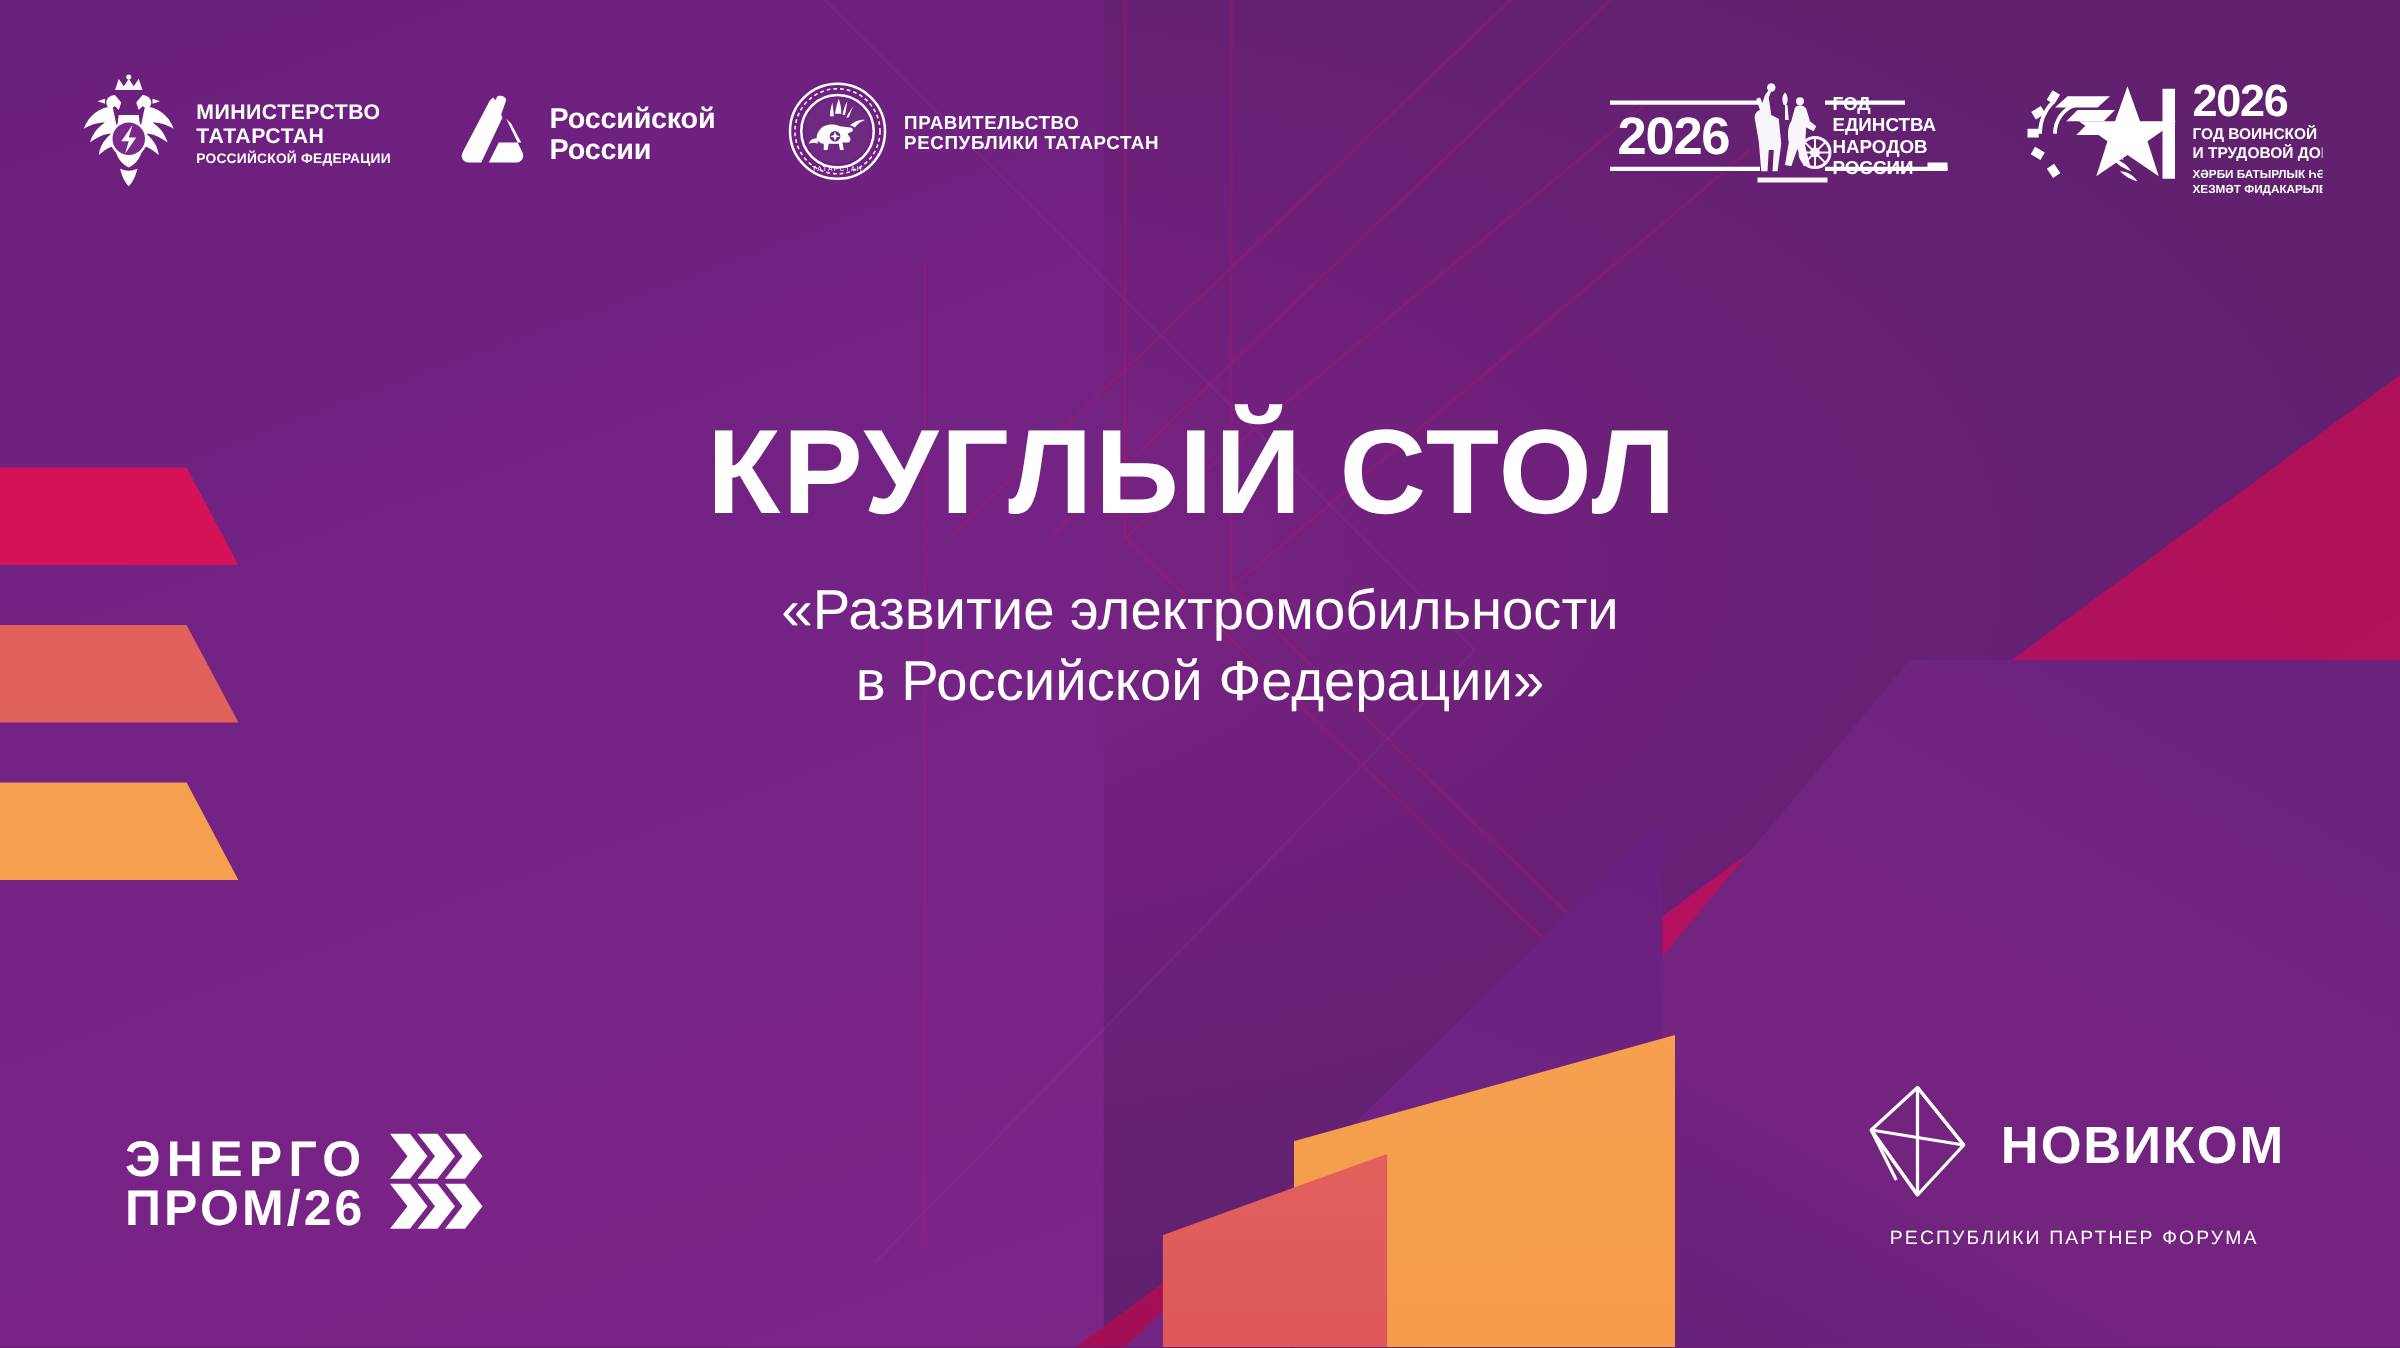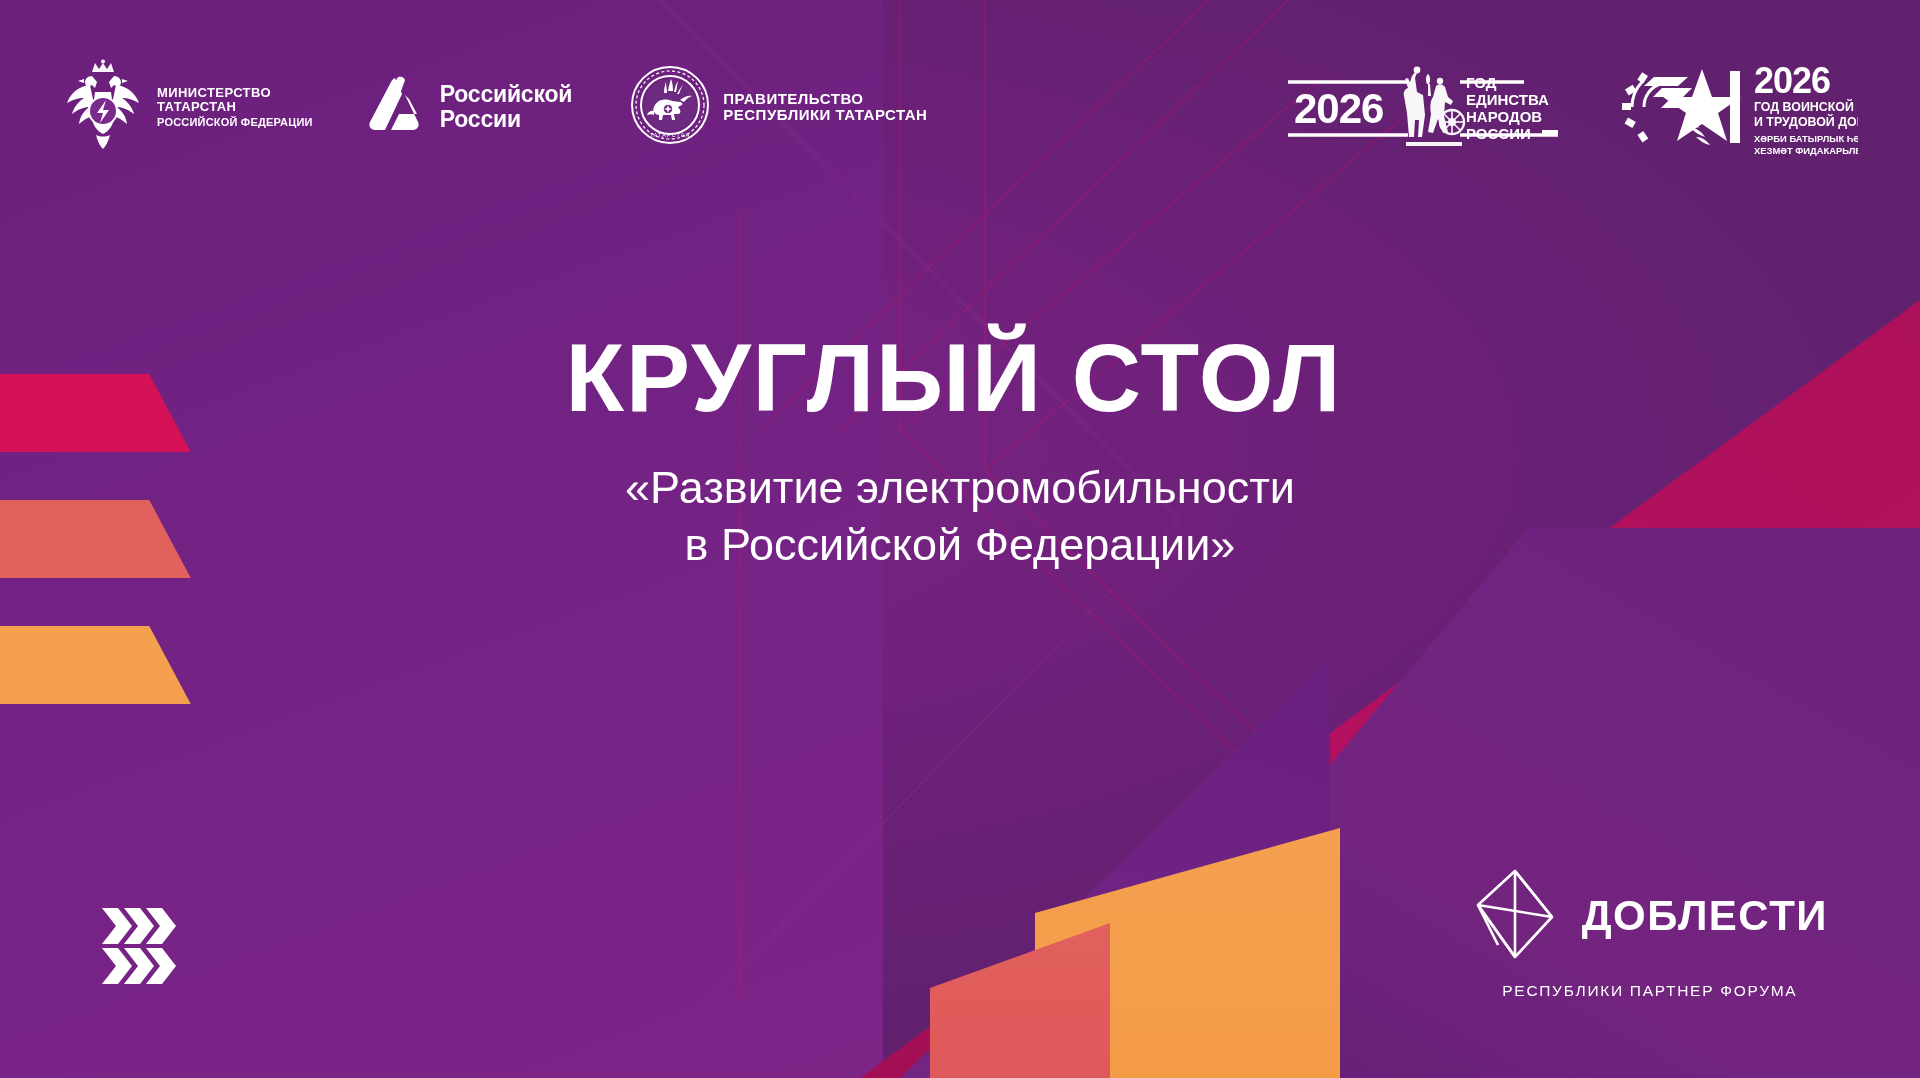--- a/index.html
+++ b/index.html
@@ -113,21 +113,21 @@
   .logo { display: flex; align-items: center; gap: 13px; color: #fff; }
 
   .logo-text-block { display: flex; flex-direction: column; line-height: 1.1; }
   .lt-1 { font-weight: 700; letter-spacing: .4px; }
   .lt-2 { font-weight: 700; letter-spacing: .4px; }
   .lt-3 { font-weight: 700; letter-spacing: .2px; }
 
   
   .logo-minenergo { margin-right: 52px; }
   .logo-minenergo .lt-1,
-  .logo-minenergo .lt-2 { font-size: 13px; }
+  .logo-minenergo .lt-2 { font-size: 17px; }
   .logo-minenergo .lt-3 { font-size: 11px; margin-top: 2px; }
 
   
   .logo-minprom { margin-right: 58px; }
   .logo-minprom .lt-1,
   .logo-minprom .lt-2 { font-size: 23px; letter-spacing: -.2px; }
 
   
   .logo-tatar .lt-1,
   .logo-tatar .lt-2 { font-size: 15px; letter-spacing: .5px; }
@@ -420,20 +420,24 @@
 
   </div>
 
   <div class="center">
     <h1 class="headline">КРУГЛЫЙ СТОЛ</h1>
     <p class="subtitle">«Развитие электромобильности
 в Российской Федерации»</p>
   </div>
 
   <div class="energoprom">
+    <span class="ep-words">
+      <span class="ep-1">ЭНЕРГО</span>
+      <span class="ep-2">ПРОМ/26</span>
+    </span>
     <span>
       <svg width="78" height="80" viewBox="0 0 78 80" aria-hidden="true">
         <g fill="#ffffff">
           <path d="M2 2 h16 l14 18 -14 18 H2 l14-18z"></path>
           <path d="M24 2 h16 l14 18 -14 18 H24 l14-18z"></path>
           <path d="M46 2 h16 l14 18 -14 18 H46 l14-18z"></path>
           <path d="M2 42 h16 l14 18 -14 18 H2 l14-18z"></path>
           <path d="M24 42 h16 l14 18 -14 18 H24 l14-18z"></path>
           <path d="M46 42 h16 l14 18 -14 18 H46 l14-18z"></path>
         </g>
@@ -448,18 +452,18 @@
           <g fill="none" stroke="#ffffff" stroke-width="2.6" stroke-linejoin="round">
             <path d="M43 4 L6 38 L43 90 L80 50 Z"></path>
             <path d="M43 4 L43 90"></path>
             <path d="M6 38 L80 50"></path>
             <path d="M43 4 L80 50"></path>
             <path d="M6 38 L43 90"></path>
             <path d="M6 38 L26 78"></path>
           </g>
         </svg>
       </span>
-      <span class="novikom-word">ДОБЛЕСТИ</span>
+      <span class="novikom-word">НОВИКОМ</span>
     </div>
     <div class="novikom-sub">РЕСПУБЛИКИ ПАРТНЕР ФОРУМА</div>
   </div>
 
 </div>
 
 </body></html>

